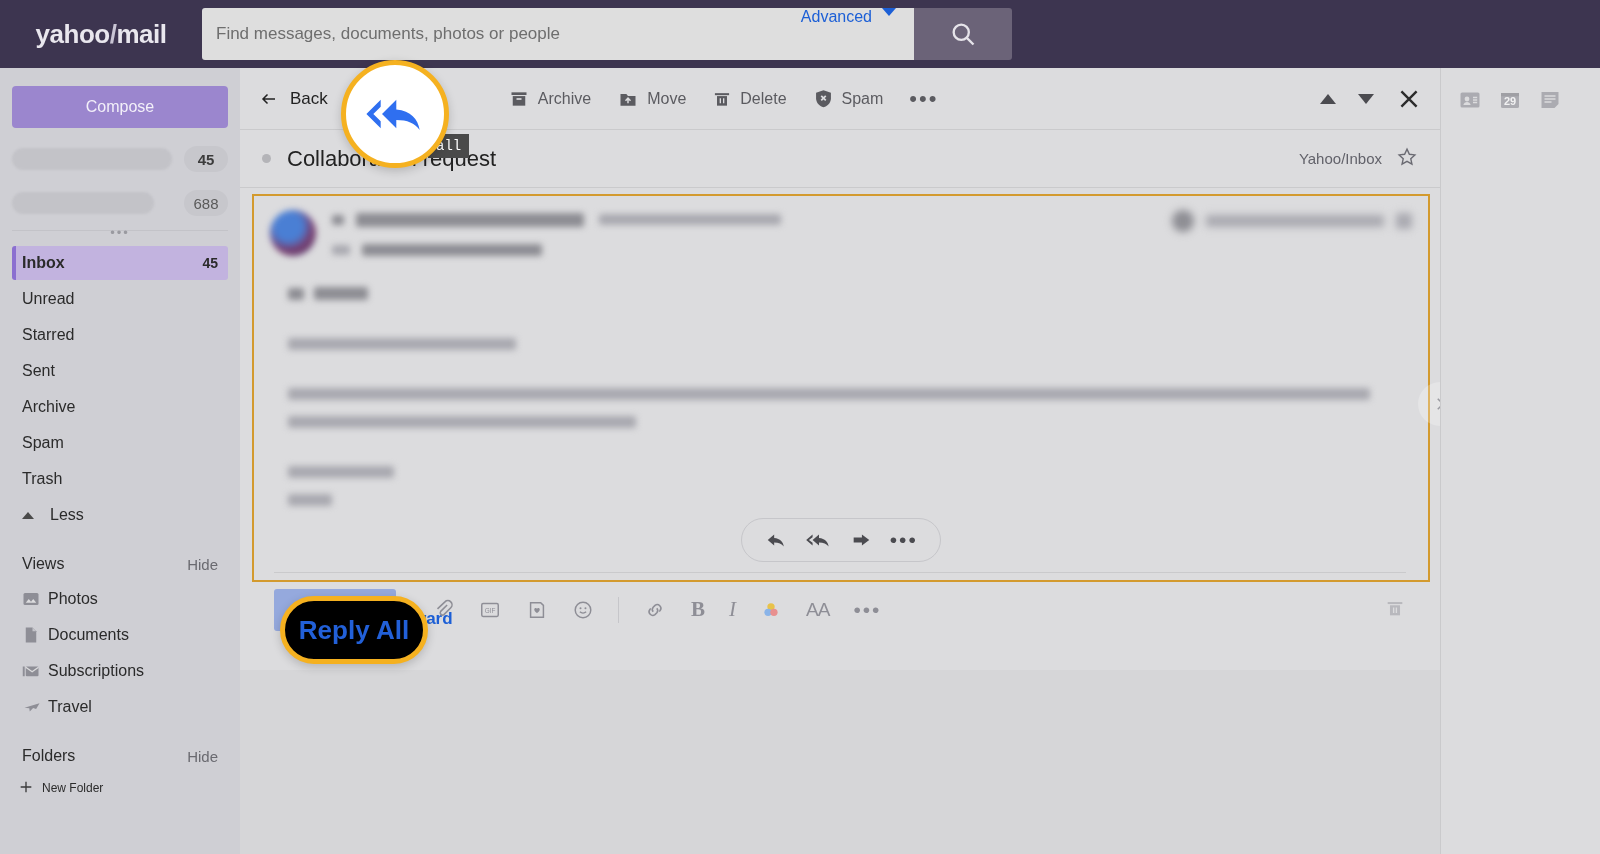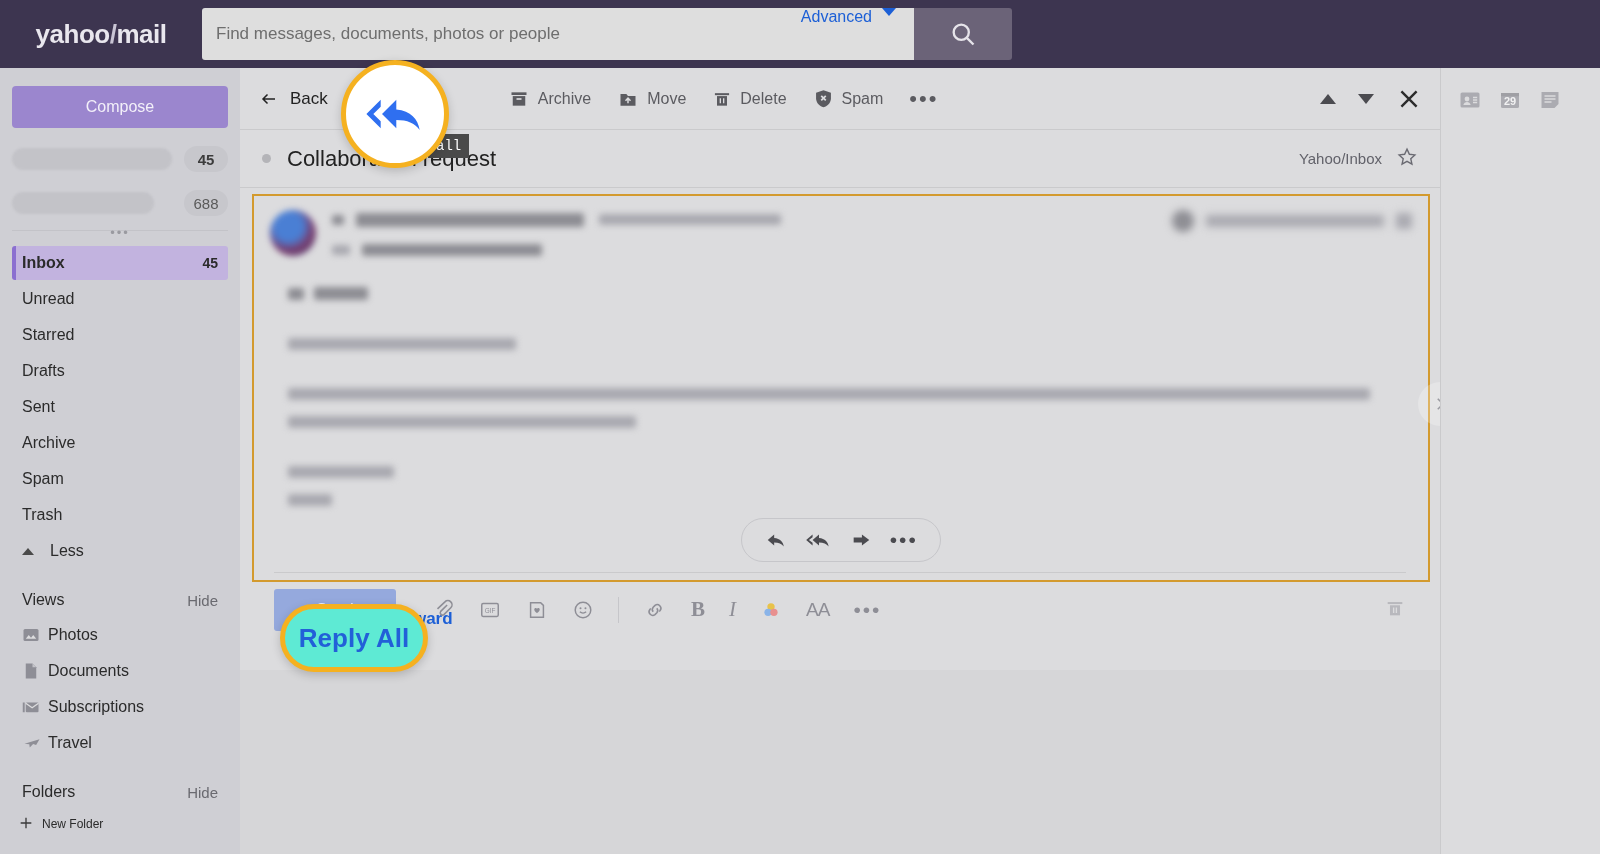--- a/index.html
+++ b/index.html
@@ -180,24 +180,24 @@
     box-shadow: 0 3px 10px rgba(0,0,0,0.18);
     display: flex; align-items: center; justify-content: center; z-index: 40;
   }
   .tooltip {
     position: absolute; left: 428px; top: 134px; height: 24px; background: #4a4a4a;
     color: #ffffff; font-size: 14px; display: flex; align-items: center;
     padding: 0 8px; z-index: 35; font-family: Liberation Mono, monospace;
   }
   .callout-pill {
     position: absolute; left: 280px; top: 596px; width: 148px; height: 68px;
-    border-radius: 34px; background: #5eead4; border: 5px solid #f5b120;
+    border-radius: 34px; background: #000000; border: 5px solid #f5b120;
     box-shadow: 0 3px 10px rgba(0,0,0,0.18);
     display: flex; align-items: center; justify-content: center;
-    font-size: 26px; font-weight: bold; color: #2260d8; z-index: 40; margin-top: 8px;
+    font-size: 26px; font-weight: bold; color: #2260d8; z-index: 40;
   }
 </style>
 </head>
 <body>
 
 <div class="app">
 
   <div class="topbar">
     <div class="logo">
       <span>yahoo</span>
@@ -237,23 +237,20 @@
 
     <div class="navitem active">
       <span>Inbox</span>
       <span class="cnt">45</span>
     </div>
     <div class="navitem">
       <span>Unread</span>
     </div>
     <div class="navitem">
       <span>Starred</span>
-    </div>
-    <div class="navitem">
-      <span>Drafts</span>
     </div>
     <div class="navitem">
       <span>Sent</span>
     </div>
     <div class="navitem">
       <span>Archive</span>
     </div>
     <div class="navitem">
       <span>Spam</span>
     </div>

